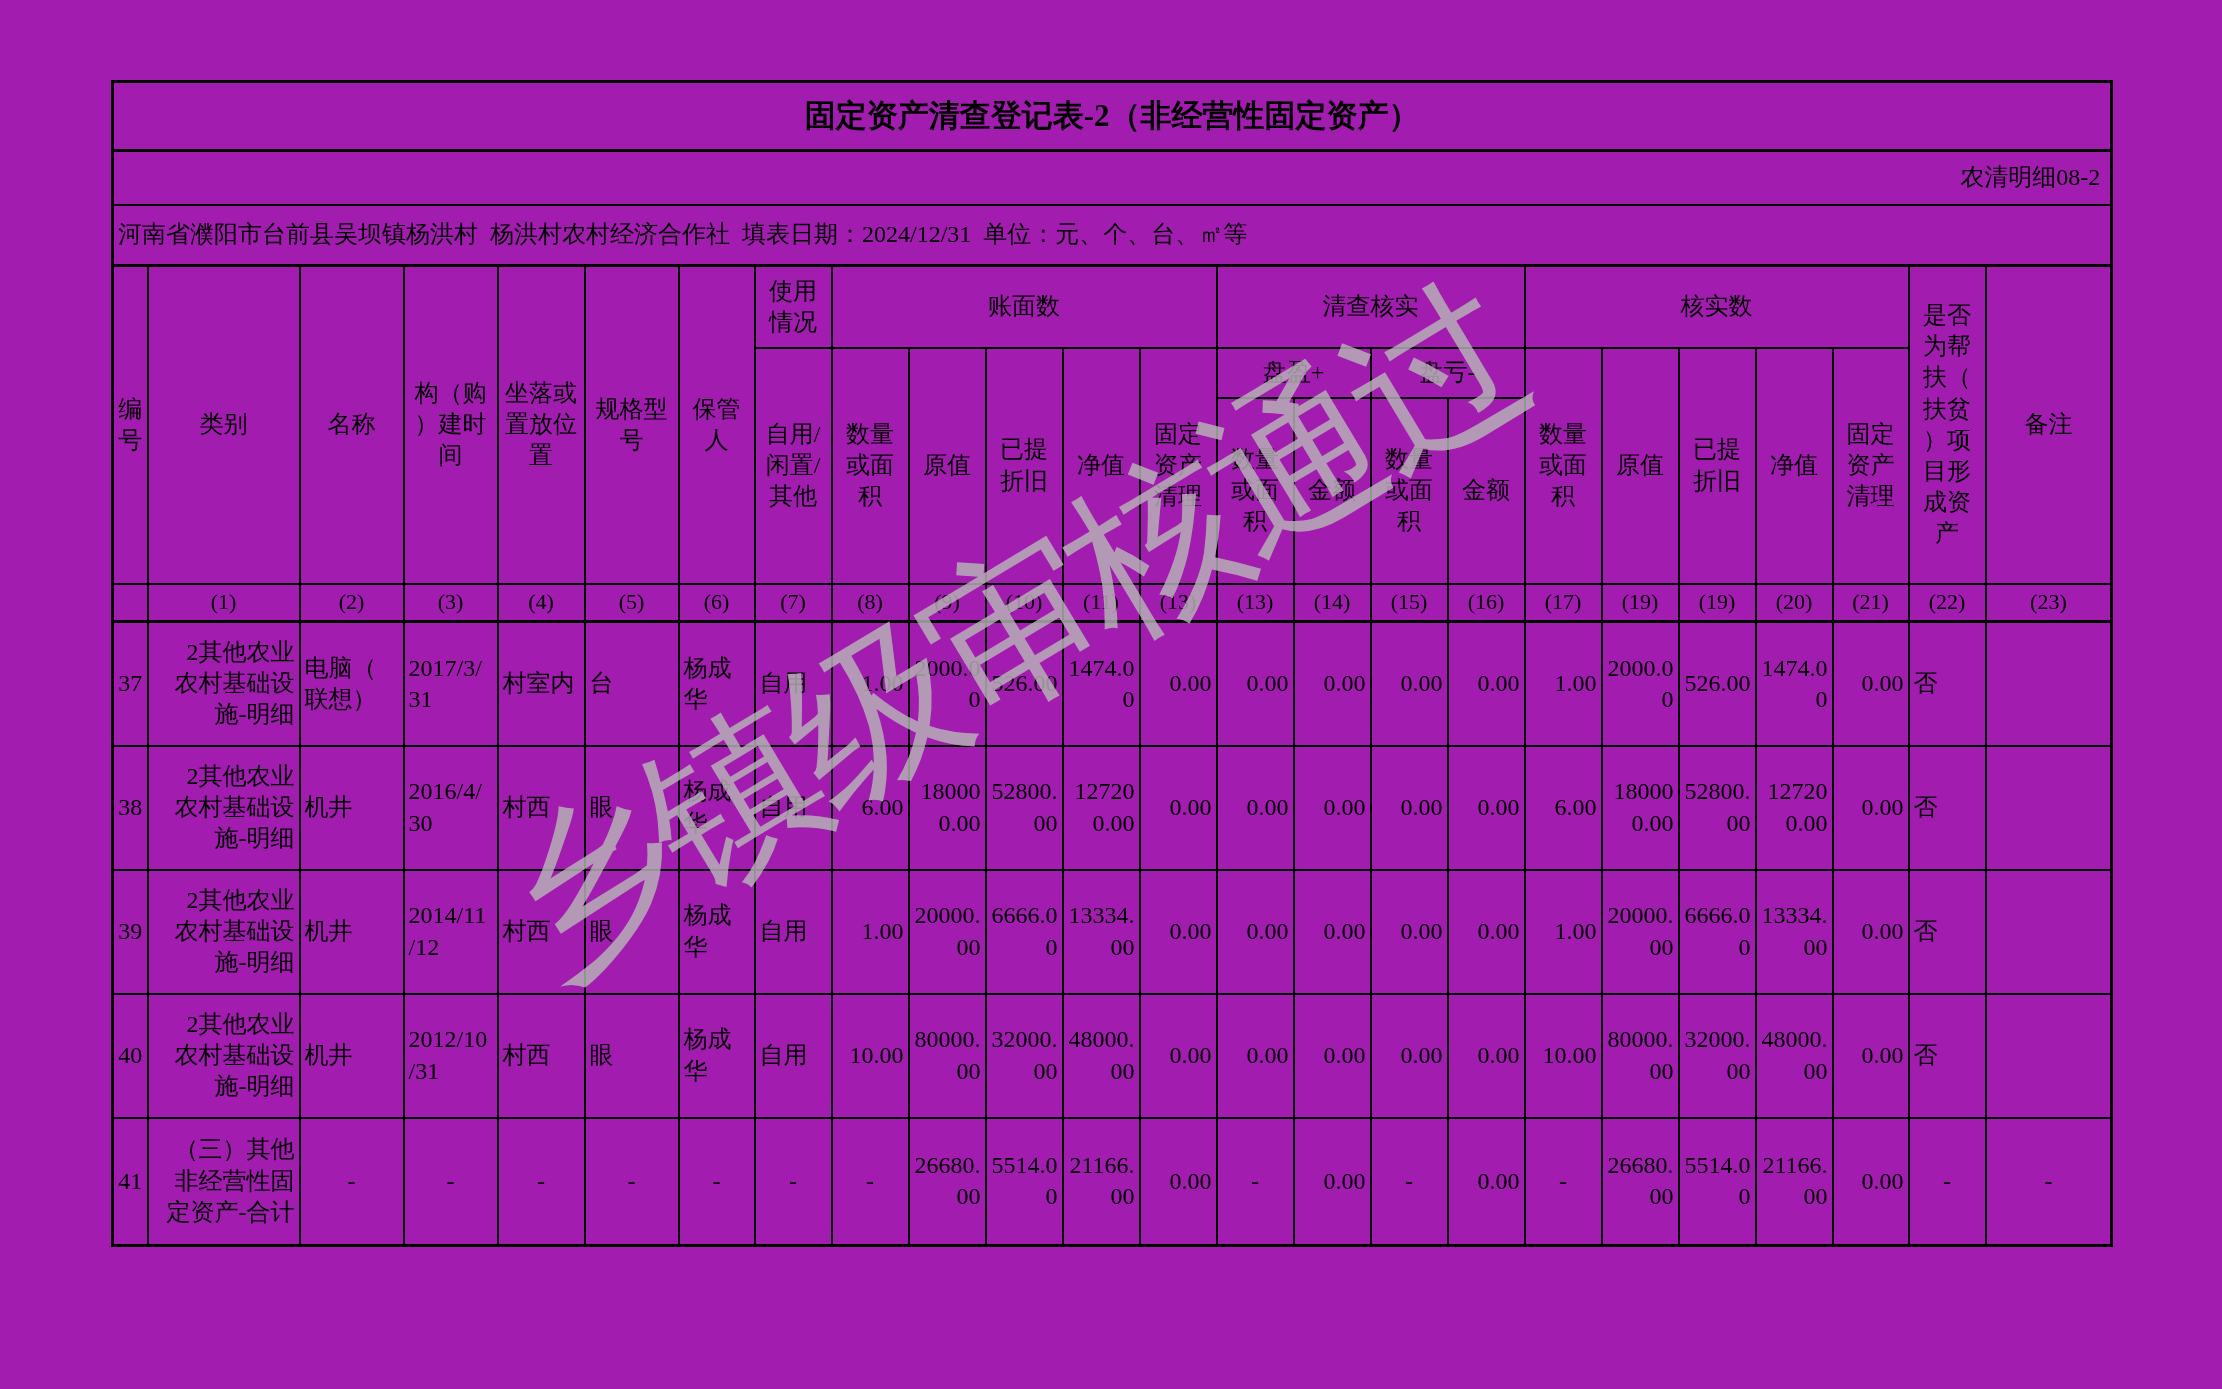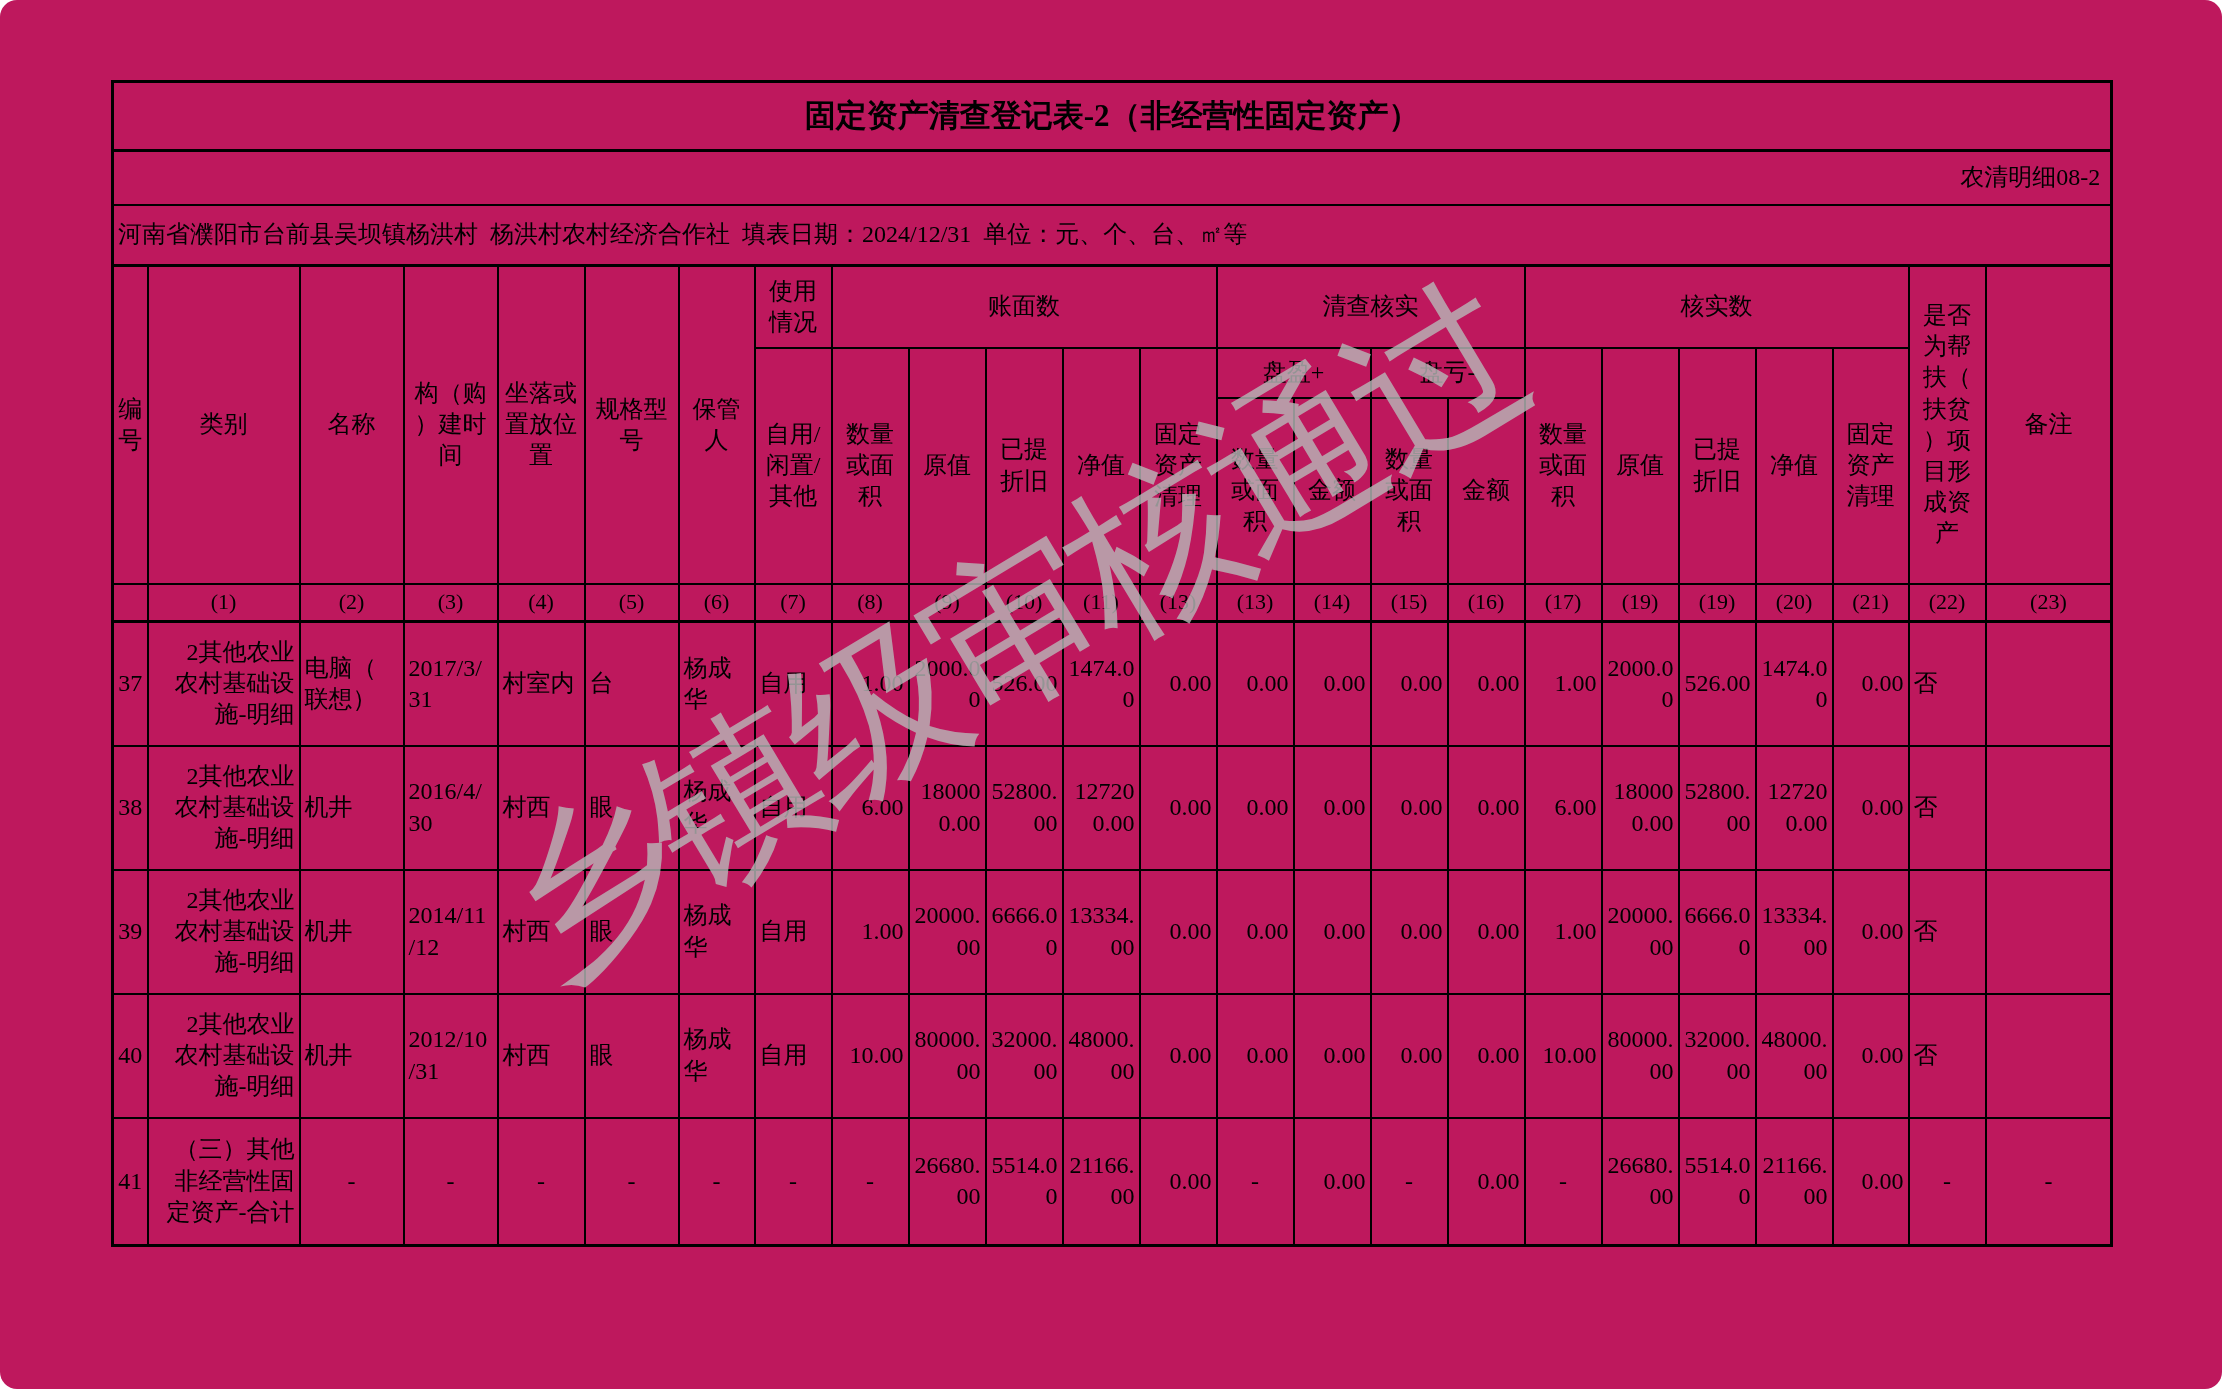--- a/index.html
+++ b/index.html
@@ -1,23 +1,22 @@
 <!DOCTYPE html>
 <html><head>
 <meta charset="utf-8">
 <style>
   html,body{margin:0;padding:0;background:#ffffff;}
   .page{
     position:relative;
     width:2222px;height:1389px;
-    background:#be185d;
+    background:#a21caf;
     font-family:"Liberation Serif","DejaVu Serif",serif;
     color:#000;
     overflow:hidden;
-    border-radius:17px;
   }
   table.reg{
     position:absolute;left:111px;top:80px;
     width:2000px;
     border-collapse:collapse;
     table-layout:fixed;
     border:3px solid #000;
   }
   table.reg th, table.reg td{
     border:2px solid #000;

